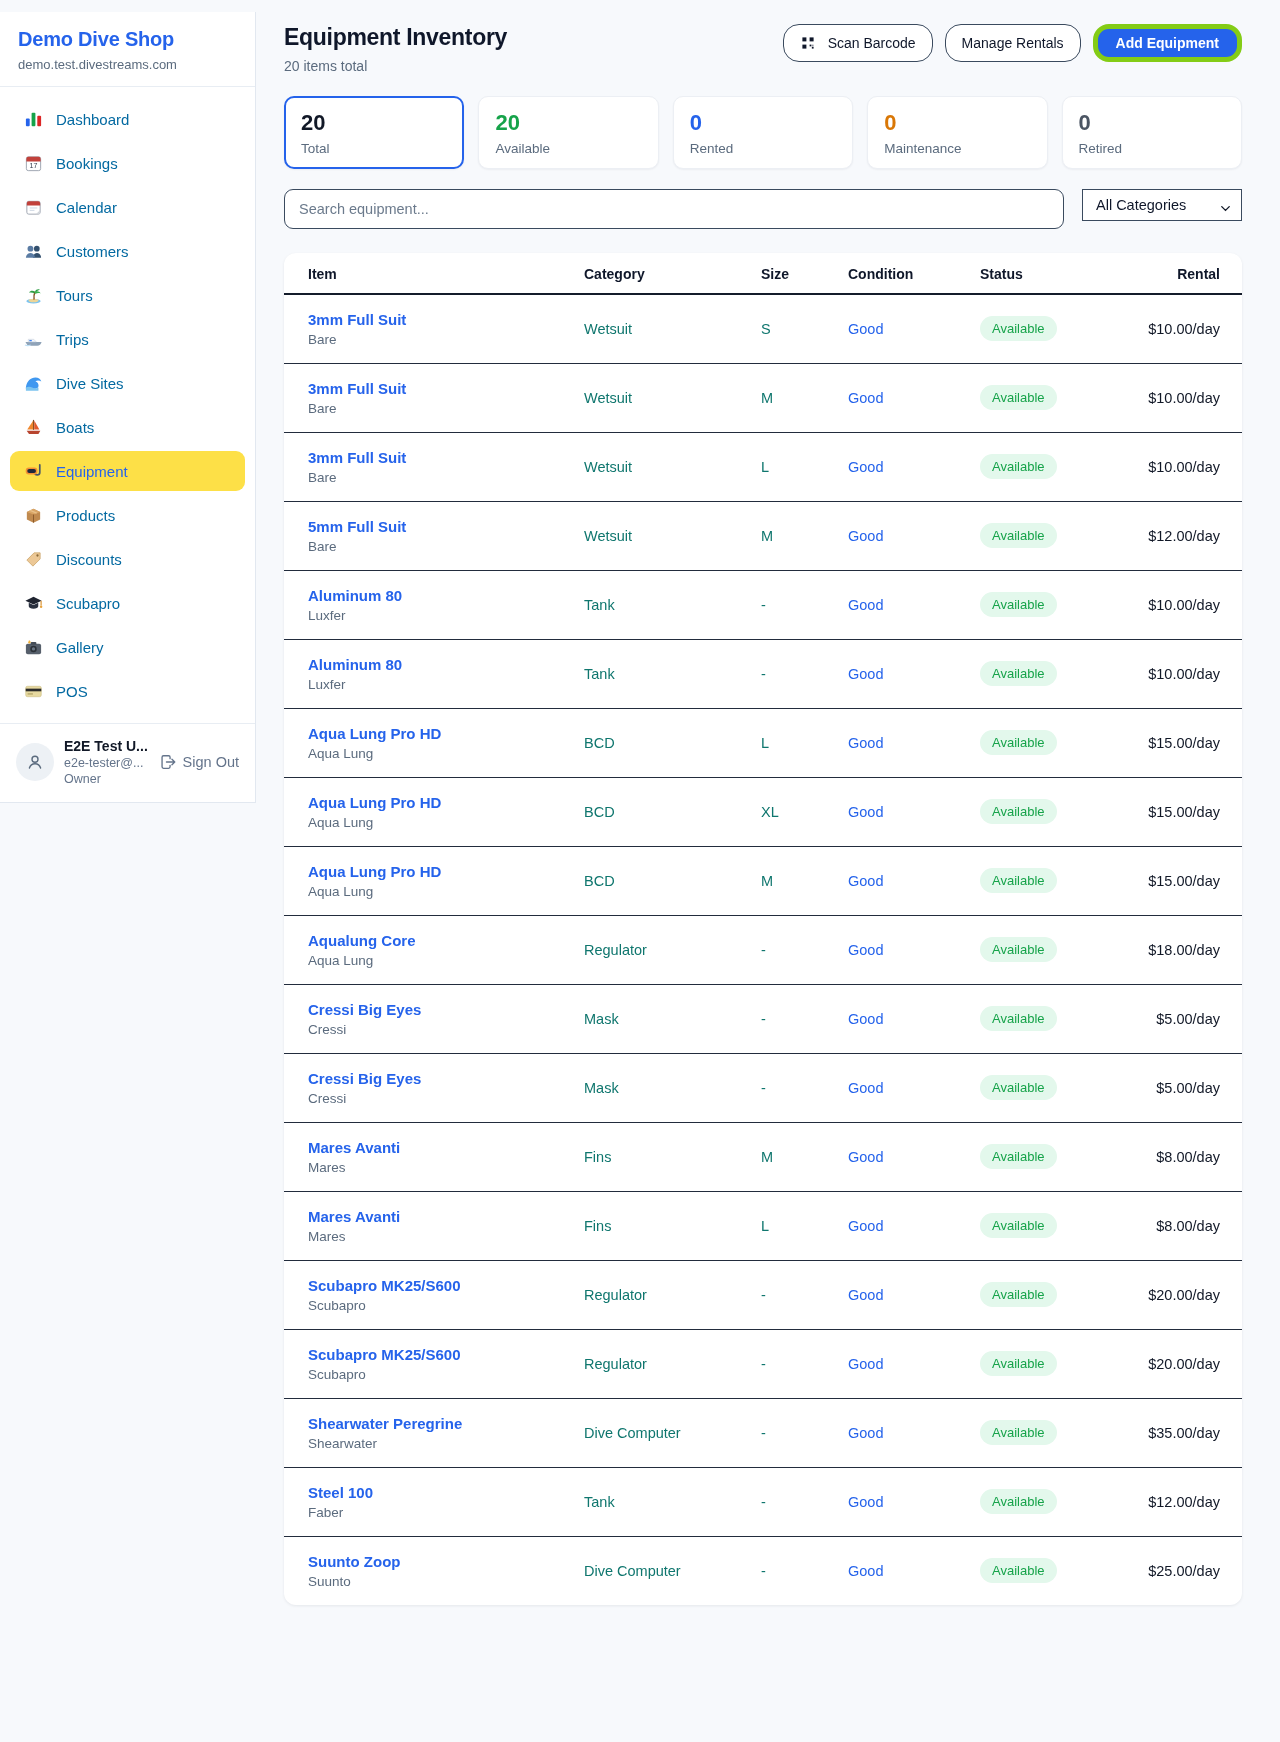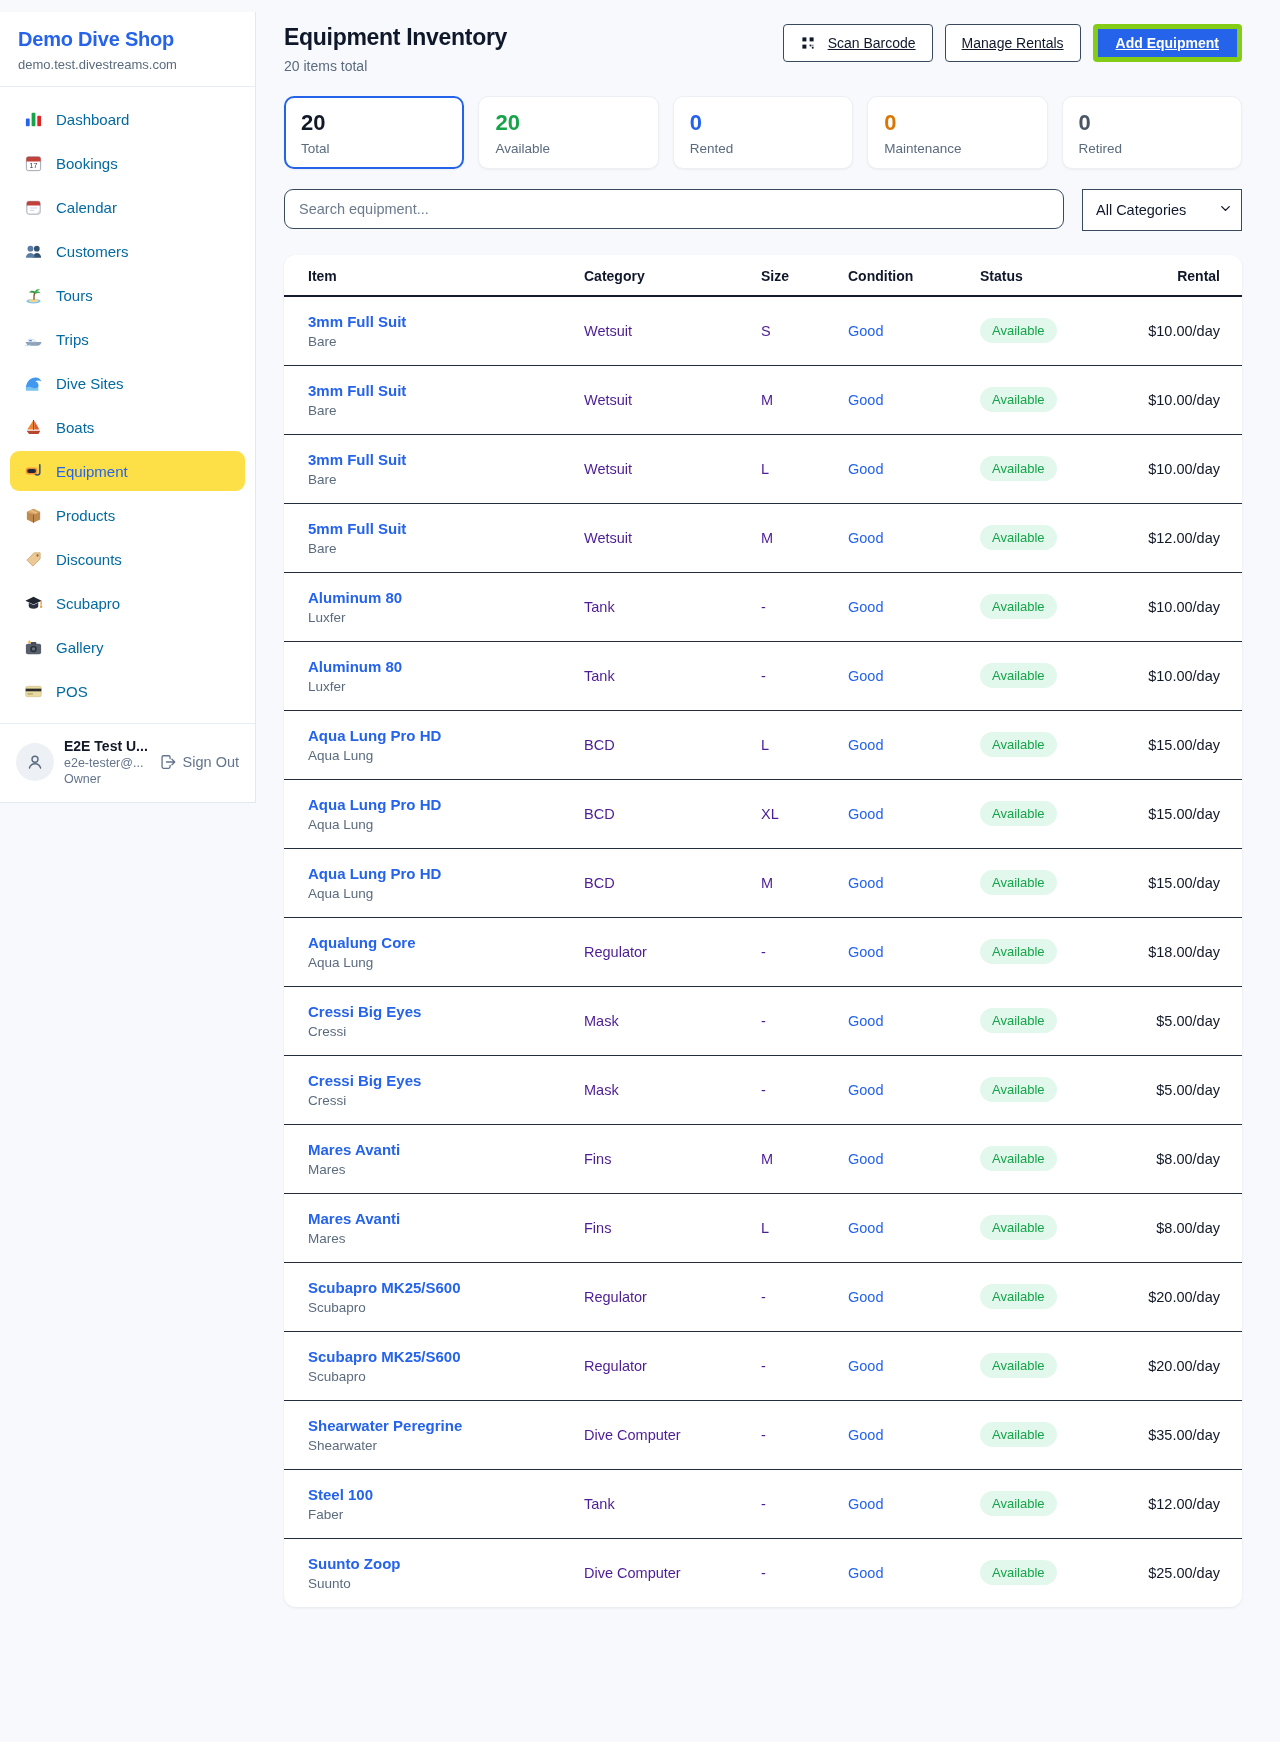--- a/index.html
+++ b/index.html
@@ -32,62 +32,62 @@
   .signout { display:flex; align-items:center; gap:6px; color:#64748b; font-size:14.5px;
              cursor:pointer; background:none; border:none; font-family:inherit; white-space:nowrap; }
 
   
   .main { margin-left:256px; padding:24px 38px 36px 28px; }
   .page-header { display:flex; justify-content:space-between; align-items:flex-start; }
   .page-title { font-size:23px; font-weight:800; color:#0f172a; letter-spacing:-0.3px; }
   .page-subtitle { margin-top:7px; font-size:14px; color:#5b6b7e; }
   .header-actions { display:flex; gap:12px; align-items:center; }
   .btn { display:inline-flex; align-items:center; gap:12px; height:38px; padding:0 16px;
-         border-radius:4px; font-size:14px; font-family:inherit; cursor:pointer;text-decoration:underline; }
+         border-radius:16px; font-size:14px; font-family:inherit; cursor:pointer; }
   .btn-outline { background:#fff; border:1px solid #3a4a5e; color:#0f172a; }
   .btn-primary { background:#2563eb; border:5px solid #84cc16; color:#fff; font-weight:600; padding:0 18px; }
   .btn svg { width:16px; height:16px; }
 
   
   .stats { display:grid; grid-template-columns:repeat(5,1fr); gap:14px; margin-top:22px; }
   .stat-card { background:#fff; border:1px solid #eceff4; border-radius:10px; padding:13px 16px 12px 16px;
                box-shadow:0 1px 2px rgba(15,23,42,.05); cursor:pointer; }
   .stat-card.selected { border:2px solid #2563eb; padding:12px 15px 11px 15px; }
   .stat-value { font-size:22px; font-weight:700; }
   .stat-label { margin-top:5px; font-size:13.5px; color:#5b6b7e; }
   .v-dark { color:#111827; } .v-green { color:#16a34a; } .v-blue { color:#2563eb; }
   .v-orange { color:#d97706; } .v-gray { color:#4b5563; }
 
   
   .filters { display:flex; gap:18px; margin-top:20px; }
   .search-input { flex:1; height:40px; border:1px solid #3a4a5e; border-radius:9px; background:#fff;
                   padding:16px 14px; font-size:14.5px; font-family:inherit; color:#0f172a; }
   .search-input::placeholder { color:#6b7a8c; }
   .select-wrap { position:relative; width:160px; }
-  .category-select { width:100%; height:42px; border:1px solid #3a4a5e; border-radius:0; background:#fff;
+  .category-select { width:100%; height:32px; border:1px solid #3a4a5e; border-radius:0; background:#fff;
                      padding:0 30px 0 13px; font-size:14.5px; font-family:inherit; color:#0f172a;
                      appearance:none; -webkit-appearance:none; cursor:pointer; }
   .select-chevron { position:absolute; right:9px; top:12px; pointer-events:none; }
 
   
   .table-card { margin-top:24px; background:#fff; border-radius:12px;
                 box-shadow:0 1px 3px rgba(15,23,42,.08); overflow:hidden; }
   table { width:100%; border-collapse:collapse; table-layout:fixed; }
   col.c1{width:300px;} col.c2{width:177px;} col.c3{width:87px;} col.c4{width:132px;} col.c5{width:152px;} col.c6{width:auto;}
   thead th { text-align:left; font-size:14px; font-weight:700; color:#0f172a;
              padding:13px 0 11px 0; border-bottom:2px solid #141c2b; }
   thead th:first-child { padding-left:24px; }
   thead th.num { text-align:right; padding-right:22px; }
   tbody tr { border-bottom:1px solid #222c3d; }
   tbody tr:last-child { border-bottom:none; }
   tbody td { padding:13px 0; height:69px; vertical-align:middle; }
   tbody td:first-child { padding-left:24px; }
   .iname { font-size:15px; font-weight:600; color:#2563eb; cursor:pointer; }
   .ibrand { margin-top:4px; font-size:13.5px; color:#5b6b7e; }
-  .cell-plain { font-size:14.5px; color:#4c1d95; }
+  .cell-plain { font-size:14.5px; color:#0f766e; }
   .cond-link { font-size:14.5px; color:#2563eb; cursor:pointer; }
   .pill { display:inline-block; font-size:13px; color:#16a34a; background:#e3f8ec;
           padding:5px 12px; border-radius:999px; }
   td.num { text-align:right; padding-right:22px; font-size:14.5px; color:#111827; }
 </style>
 </head>
 <body>
 
 <div class="page">
 

